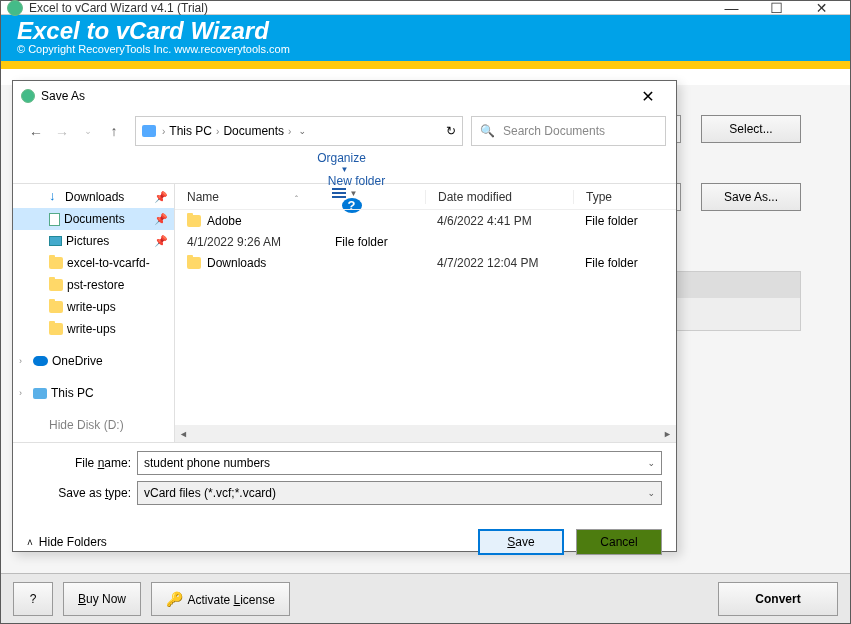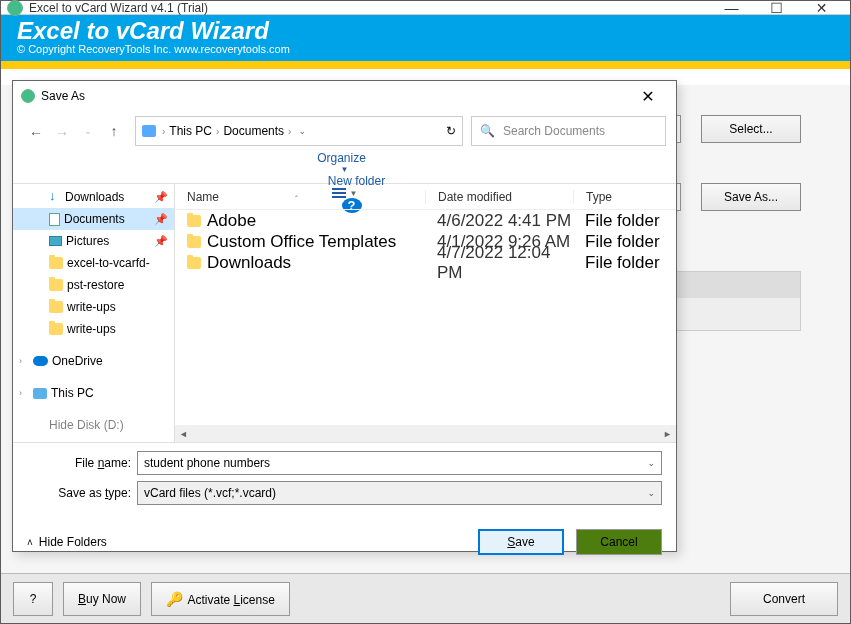--- a/index.html
+++ b/index.html
@@ -18,21 +18,21 @@
 .yellow-bar { height: 8px; background: #ffc90e; }
 
 .main-body { position: absolute; top:84px; left:0; right:0; bottom:50px; background:#f5f5f5; padding:20px;}
 .bg-field { position:absolute; }
 .bg-input { width:230px; height:28px; border:1px solid #999; background:#fff;}
 .bg-select-btn { width:100px; height:28px; border:1px solid #888; background:linear-gradient(#f8f8f8,#e8e8e8); font-size:12px;}
 .bg-panel { border:1px solid #ccc; background:#eee;}
 
 .main-footer { position:absolute; bottom:0; left:0; right:0; height:50px; background:#e8e8e8; display:flex; align-items:center; padding:0 12px; gap:10px; border-top:1px solid #bbb;}
 .main-footer button { height:34px; border:1px solid #999; background:linear-gradient(#fafafa,#e5e5e5); font-size:12px; padding:0 14px; cursor:pointer;}
-.main-footer .convert { margin-left:auto; font-weight:normal; width:108px;}
+.main-footer .convert { margin-left:auto; font-weight:bold; width:120px;}
 
 .underline-accel { text-decoration: underline; }
 .key-icon { color:#d4a017; font-size:14px; margin-right:4px;}
 
 
 .save-dialog { position:absolute; top:79px; left:11px; width:665px; height:472px; background:#fff; border:1px solid #666; box-shadow:4px 4px 10px rgba(0,0,0,0.15);}
 .sd-title { height:30px; display:flex; align-items:center; padding:0 8px;}
 .sd-title .app-icon { width:14px; height:14px; border-radius:50%; border:1px solid #6b8; background:#4b8; margin-right:6px;}
 .sd-title .title-text { font-size:12px;}
 .sd-title .close { margin-left:auto; font-size:16px; width:40px; text-align:center; cursor:pointer;}
@@ -76,21 +76,21 @@
 .ico.onedrive { width:15px; height:10px; background:#0078d7; border-radius:5px;}
 .ico.thispc { width:14px; height:11px; background:#5ab0e8; border-radius:2px;}
 
 .sd-list { flex:1; overflow:hidden; position:relative;}
 .sd-list-head { display:flex; height:26px; align-items:center; font-size:12px; color:#333; border-bottom:1px solid #eee;}
 .sd-list-head .col { padding-left:12px; position:relative;}
 .sd-list-head .col.nm { width:250px;}
 .sd-list-head .col.dt { width:148px; border-left:1px solid #eee;}
 .sd-list-head .col.tp { flex:1; border-left:1px solid #eee;}
 .sd-list-head .sort-arrow { position:absolute; left:120px; top:4px; font-size:9px; color:#888;}
-.sd-list-row { display:flex; height:21px; align-items:center; font-size:17px;}
+.sd-list-row { display:flex; height:21px; align-items:center; font-size:12px;}
 .sd-list-row .col { padding-left:12px;}
 .sd-list-row .col.nm { width:250px; display:flex; align-items:center; gap:6px;}
 .sd-list-row .col.dt { width:148px; color:#333;}
 .sd-list-row .col.tp { flex:1;}
 .sd-scroll { position:absolute; bottom:0; left:0; right:0; height:17px; background:#f0f0f0; display:flex; align-items:center;}
 .sd-scroll .arr { width:17px; text-align:center; font-size:9px; color:#666;}
 .sd-scroll .track { flex:1; background:#f0f0f0;}
 
 .sd-fields { padding:8px 14px; font-size:12px;}
 .sd-field-row { display:flex; align-items:center; margin-bottom:6px;}
@@ -250,24 +250,20 @@
         </div>
         <div class="sd-list-row">
           <div class="col nm">
               <span class="ico folder"></span>
               <span>Adobe</span>
             </div>
           <div class="col dt">4/6/2022 4:41 PM</div>
           <div class="col tp">File folder</div>
         </div>
         <div class="sd-list-row">
-          <div class="col nm">
-              <span class="ico folder"></span>
-              <span>Custom Office Templates</span>
-            </div>
           <div class="col dt">4/1/2022 9:26 AM</div>
           <div class="col tp">File folder</div>
         </div>
         <div class="sd-list-row">
           <div class="col nm">
               <span class="ico folder"></span>
               <span>Downloads</span>
             </div>
           <div class="col dt">4/7/2022 12:04 PM</div>
           <div class="col tp">File folder</div>

